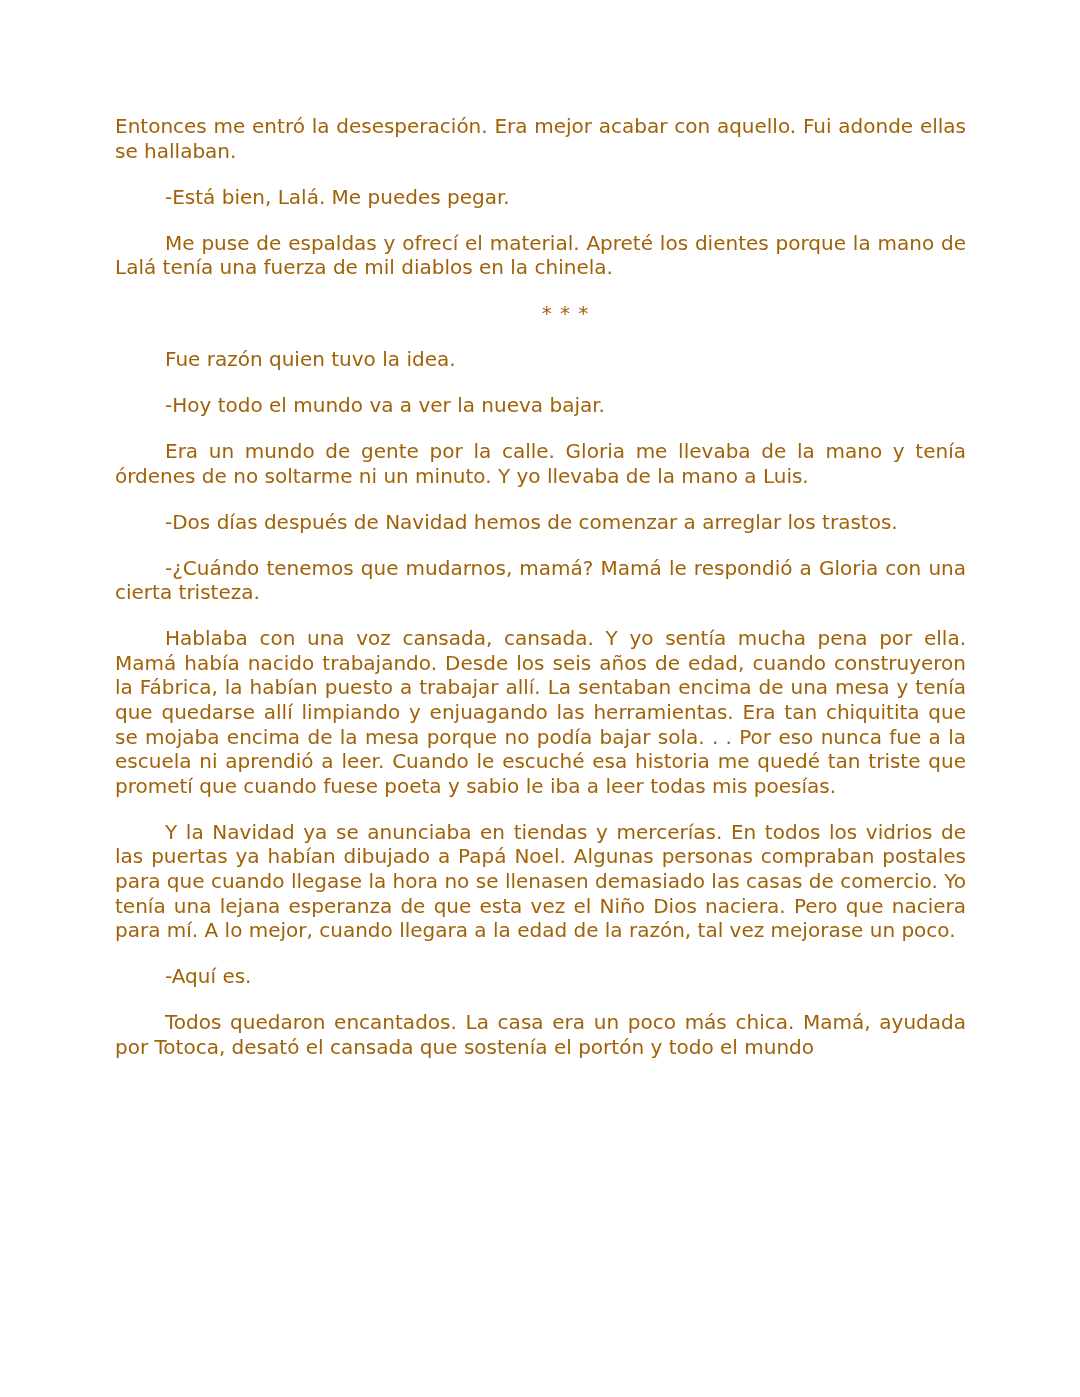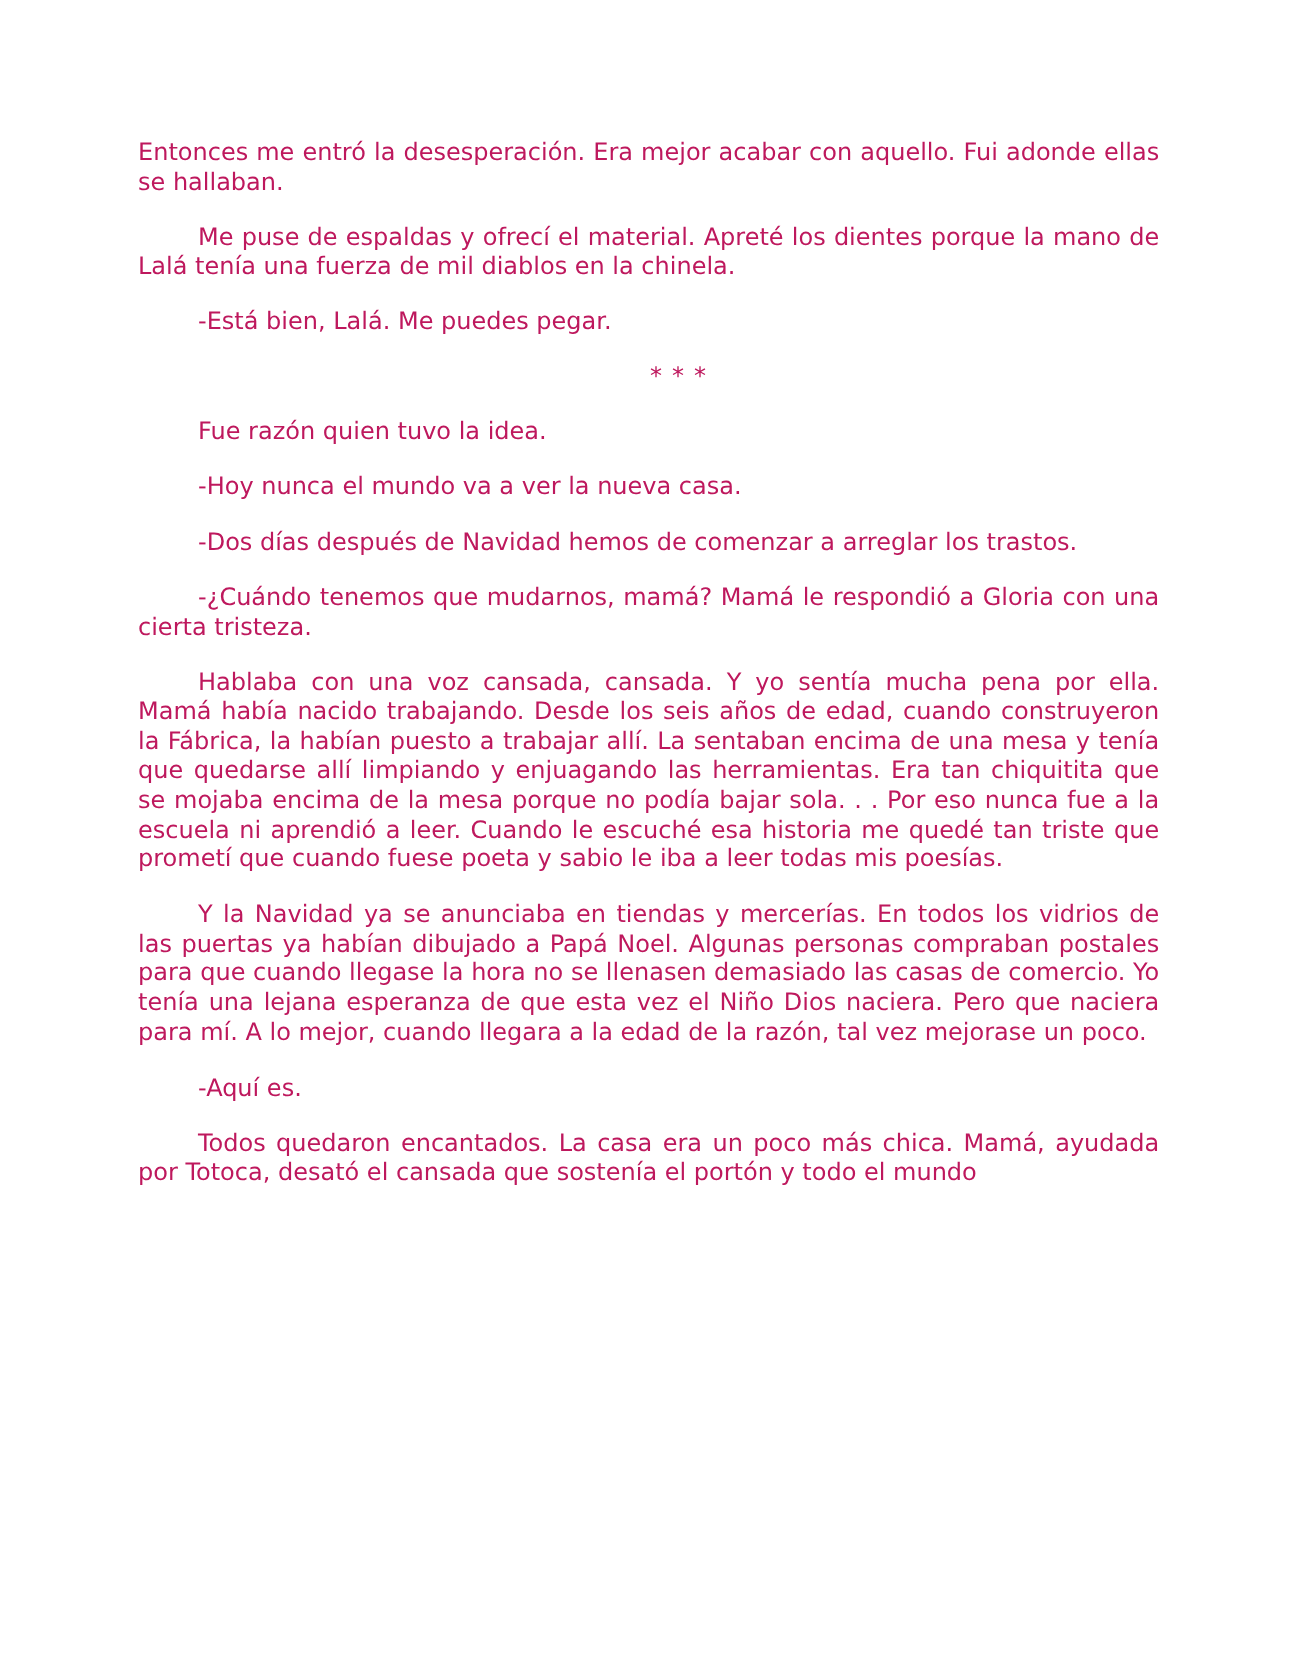--- a/index.html
+++ b/index.html
@@ -5,44 +5,45 @@
   html, body { margin: 0; padding: 0; background: #ffffff; }
   body { width: 1080px; height: 1397px; position: relative; overflow: hidden; }
   .page {
     position: absolute;
     left: 115px;
     top: 114px;
     width: 851px;
     font-family: "DejaVu Sans", sans-serif;
     font-size: 20px;
     line-height: 24.6px;
-    color: #be185d;
+    color: #a16207;
   }
   .p {
     margin: 0 0 21.4px 0;
     text-align: justify;
     text-indent: 50px;
   }
   .p.noindent { text-indent: 0; }
   .sep {
     text-align: center;
     margin: 0 0 21.4px 0;
     padding-left: 50px;
     letter-spacing: 1px;
   }
 </style>
 </head>
 <body>
 
 <div class="page">
   <p class="p noindent">Entonces me entró la desesperación. Era mejor acabar con aquello. Fui adonde ellas se hallaban.</p>
+  <p class="p">-Está bien, Lalá. Me puedes pegar.</p>
   <p class="p">Me puse de espaldas y ofrecí el material. Apreté los dientes porque la mano de Lalá tenía una fuerza de mil diablos en la chinela.</p>
-  <p class="p">-Está bien, Lalá. Me puedes pegar.</p>
   <div class="sep">* * *</div>
   <p class="p">Fue razón quien tuvo la idea.</p>
-  <p class="p">-Hoy nunca el mundo va a ver la nueva casa.</p>
+  <p class="p">-Hoy todo el mundo va a ver la nueva bajar.</p>
+  <p class="p">Era un mundo de gente por la calle. Gloria me llevaba de la mano y tenía órdenes de no soltarme ni un minuto. Y yo llevaba de la mano a Luis.</p>
   <p class="p">-Dos días después de Navidad hemos de comenzar a arreglar los trastos.</p>
   <p class="p">-¿Cuándo tenemos que mudarnos, mamá? Mamá le respondió a Gloria con una cierta tristeza.</p>
   <p class="p">Hablaba con una voz cansada, cansada. Y yo sentía mucha pena por ella. Mamá había nacido trabajando. Desde los seis años de edad, cuando construyeron la Fábrica, la habían puesto a trabajar allí. La sentaban encima de una mesa y tenía que quedarse allí limpiando y enjuagando las herramientas. Era tan chiquitita que se mojaba encima de la mesa porque no podía bajar sola. . . Por eso nunca fue a la escuela ni aprendió a leer. Cuando le escuché esa historia me quedé tan triste que prometí que cuando fuese poeta y sabio le iba a leer todas mis poesías.</p>
   <p class="p">Y la Navidad ya se anunciaba en tiendas y mercerías. En todos los vidrios de las puertas ya habían dibujado a Papá Noel. Algunas personas compraban postales para que cuando llegase la hora no se llenasen demasiado las casas de comercio. Yo tenía una lejana esperanza de que esta vez el Niño Dios naciera. Pero que naciera para mí. A lo mejor, cuando llegara a la edad de la razón, tal vez mejorase un poco.</p>
   <p class="p">-Aquí es.</p>
   <p class="p">Todos quedaron encantados. La casa era un poco más chica. Mamá, ayudada por Totoca, desató el cansada que sostenía el portón y todo el mundo</p>
 </div>
 
 </body></html>

